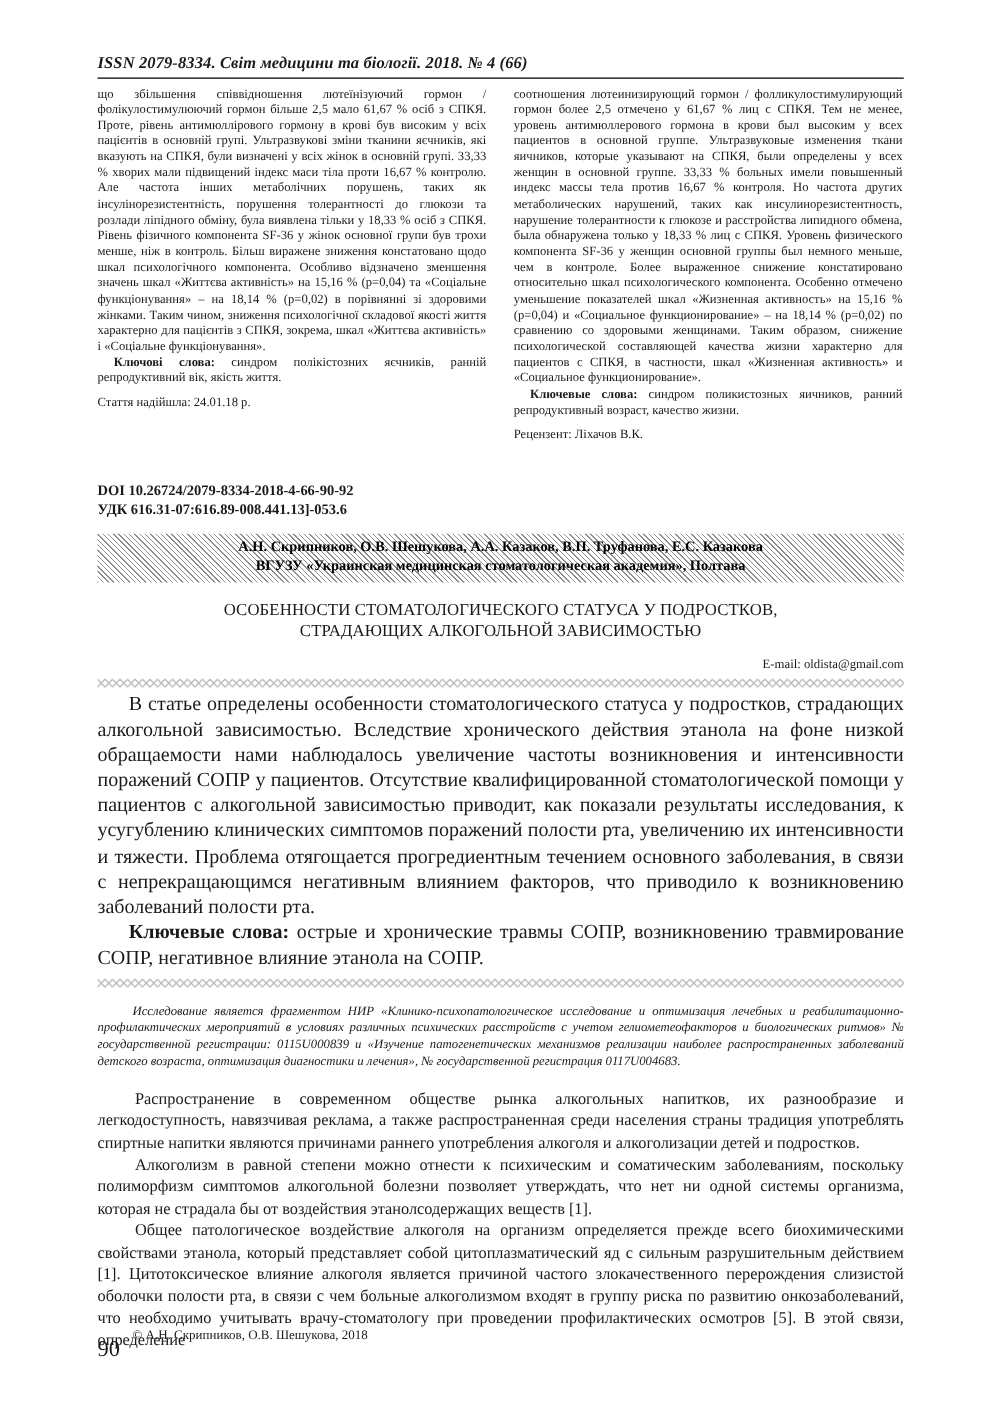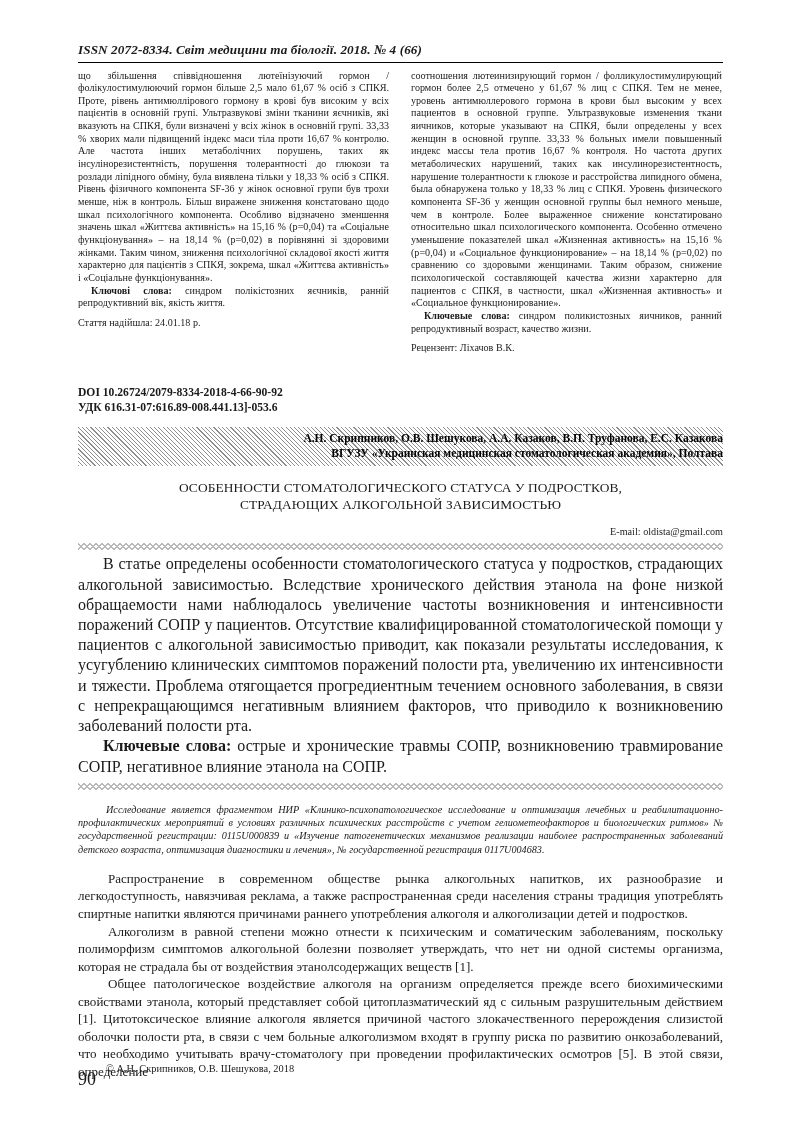--- a/index.html
+++ b/index.html
@@ -89,21 +89,21 @@
     background-color: #ffffff;
     background-image: repeating-linear-gradient(
       45deg,
       #8e8e8e 0px,
       #8e8e8e 0.8px,
       rgba(255,255,255,0) 0.8px,
       rgba(255,255,255,0) 3.0px
     );
     color: #000;
   }
-  .authors-band .line { display: block; text-align: right; }
+  .authors-band .line { display: block; }
 
   
   .art-title {
     margin-top: 13px;
     text-align: center;
     font-weight: normal;
     font-size: 13.4px;
     line-height: 1.28;
     letter-spacing: 0.1px;
   }
@@ -180,21 +180,21 @@
     font-size: 18px;
   }
 </style>
 </head>
 <body>
 
 <div class="page">
   <div class="content">
 
     <div class="runhead-rule">
-      <div class="runhead">ISSN 2072-8334. Світ медицини та біології. 2018. № 4 (66)</div>
+      <div class="runhead">ISSN 2079-8334. Світ медицини та біології. 2018. № 4 (66)</div>
     </div>
 
     <div class="two-col">
       <div class="col">
         <p class="noindent">що збільшення співвідношення лютеїнізуючий гормон / фолікулостимулюючий гормон більше 2,5 мало 61,67 % осіб з СПКЯ. Проте, рівень антимюллірового гормону в крові був високим у всіх пацієнтів в основній групі. Ультразвукові зміни тканини яєчників, які вказують на СПКЯ, були визначені у всіх жінок в основній групі. 33,33 % хворих мали підвищений індекс маси тіла проти 16,67 % контролю. Але частота інших метаболічних порушень, таких як інсулінорезистентність, порушення толерантності до глюкози та розлади ліпідного обміну, була виявлена тільки у 18,33 % осіб з СПКЯ. Рівень фізичного компонента SF-36 у жінок основної групи був трохи менше, ніж в контроль. Більш виражене зниження констатовано щодо шкал психологічного компонента. Особливо відзначено зменшення значень шкал «Життєва активність» на 15,16 % (р=0,04) та «Соціальне функціонування» – на 18,14 % (р=0,02) в порівнянні зі здоровими жінками. Таким чином, зниження психологічної складової якості життя характерно для пацієнтів з СПКЯ, зокрема, шкал «Життєва активність» і «Соціальне функціонування».</p>
         <p class="kw"><b>Ключові слова:</b><span> синдром полікістозних яєчників, ранній репродуктивний вік, якість життя.</span></p>
         <p class="right">Стаття надійшла: 24.01.18 р.</p>
       </div>
       <div class="col">
         <p class="noindent">соотношения лютеинизирующий гормон / фолликулостимулирующий гормон более 2,5 отмечено у 61,67 % лиц с СПКЯ. Тем не менее, уровень антимюллерового гормона в крови был высоким у всех пациентов в основной группе. Ультразвуковые изменения ткани яичников, которые указывают на СПКЯ, были определены у всех женщин в основной группе. 33,33 % больных имели повышенный индекс массы тела против 16,67 % контроля. Но частота других метаболических нарушений, таких как инсулинорезистентность, нарушение толерантности к глюкозе и расстройства липидного обмена, была обнаружена только у 18,33 % лиц с СПКЯ. Уровень физического компонента SF-36 у женщин основной группы был немного меньше, чем в контроле. Более выраженное снижение констатировано относительно шкал психологического компонента. Особенно отмечено уменьшение показателей шкал «Жизненная активность» на 15,16 % (р=0,04) и «Социальное функционирование» – на 18,14 % (р=0,02) по сравнению со здоровыми женщинами. Таким образом, снижение психологической составляющей качества жизни характерно для пациентов с СПКЯ, в частности, шкал «Жизненная активность» и «Социальное функционирование».</p>

